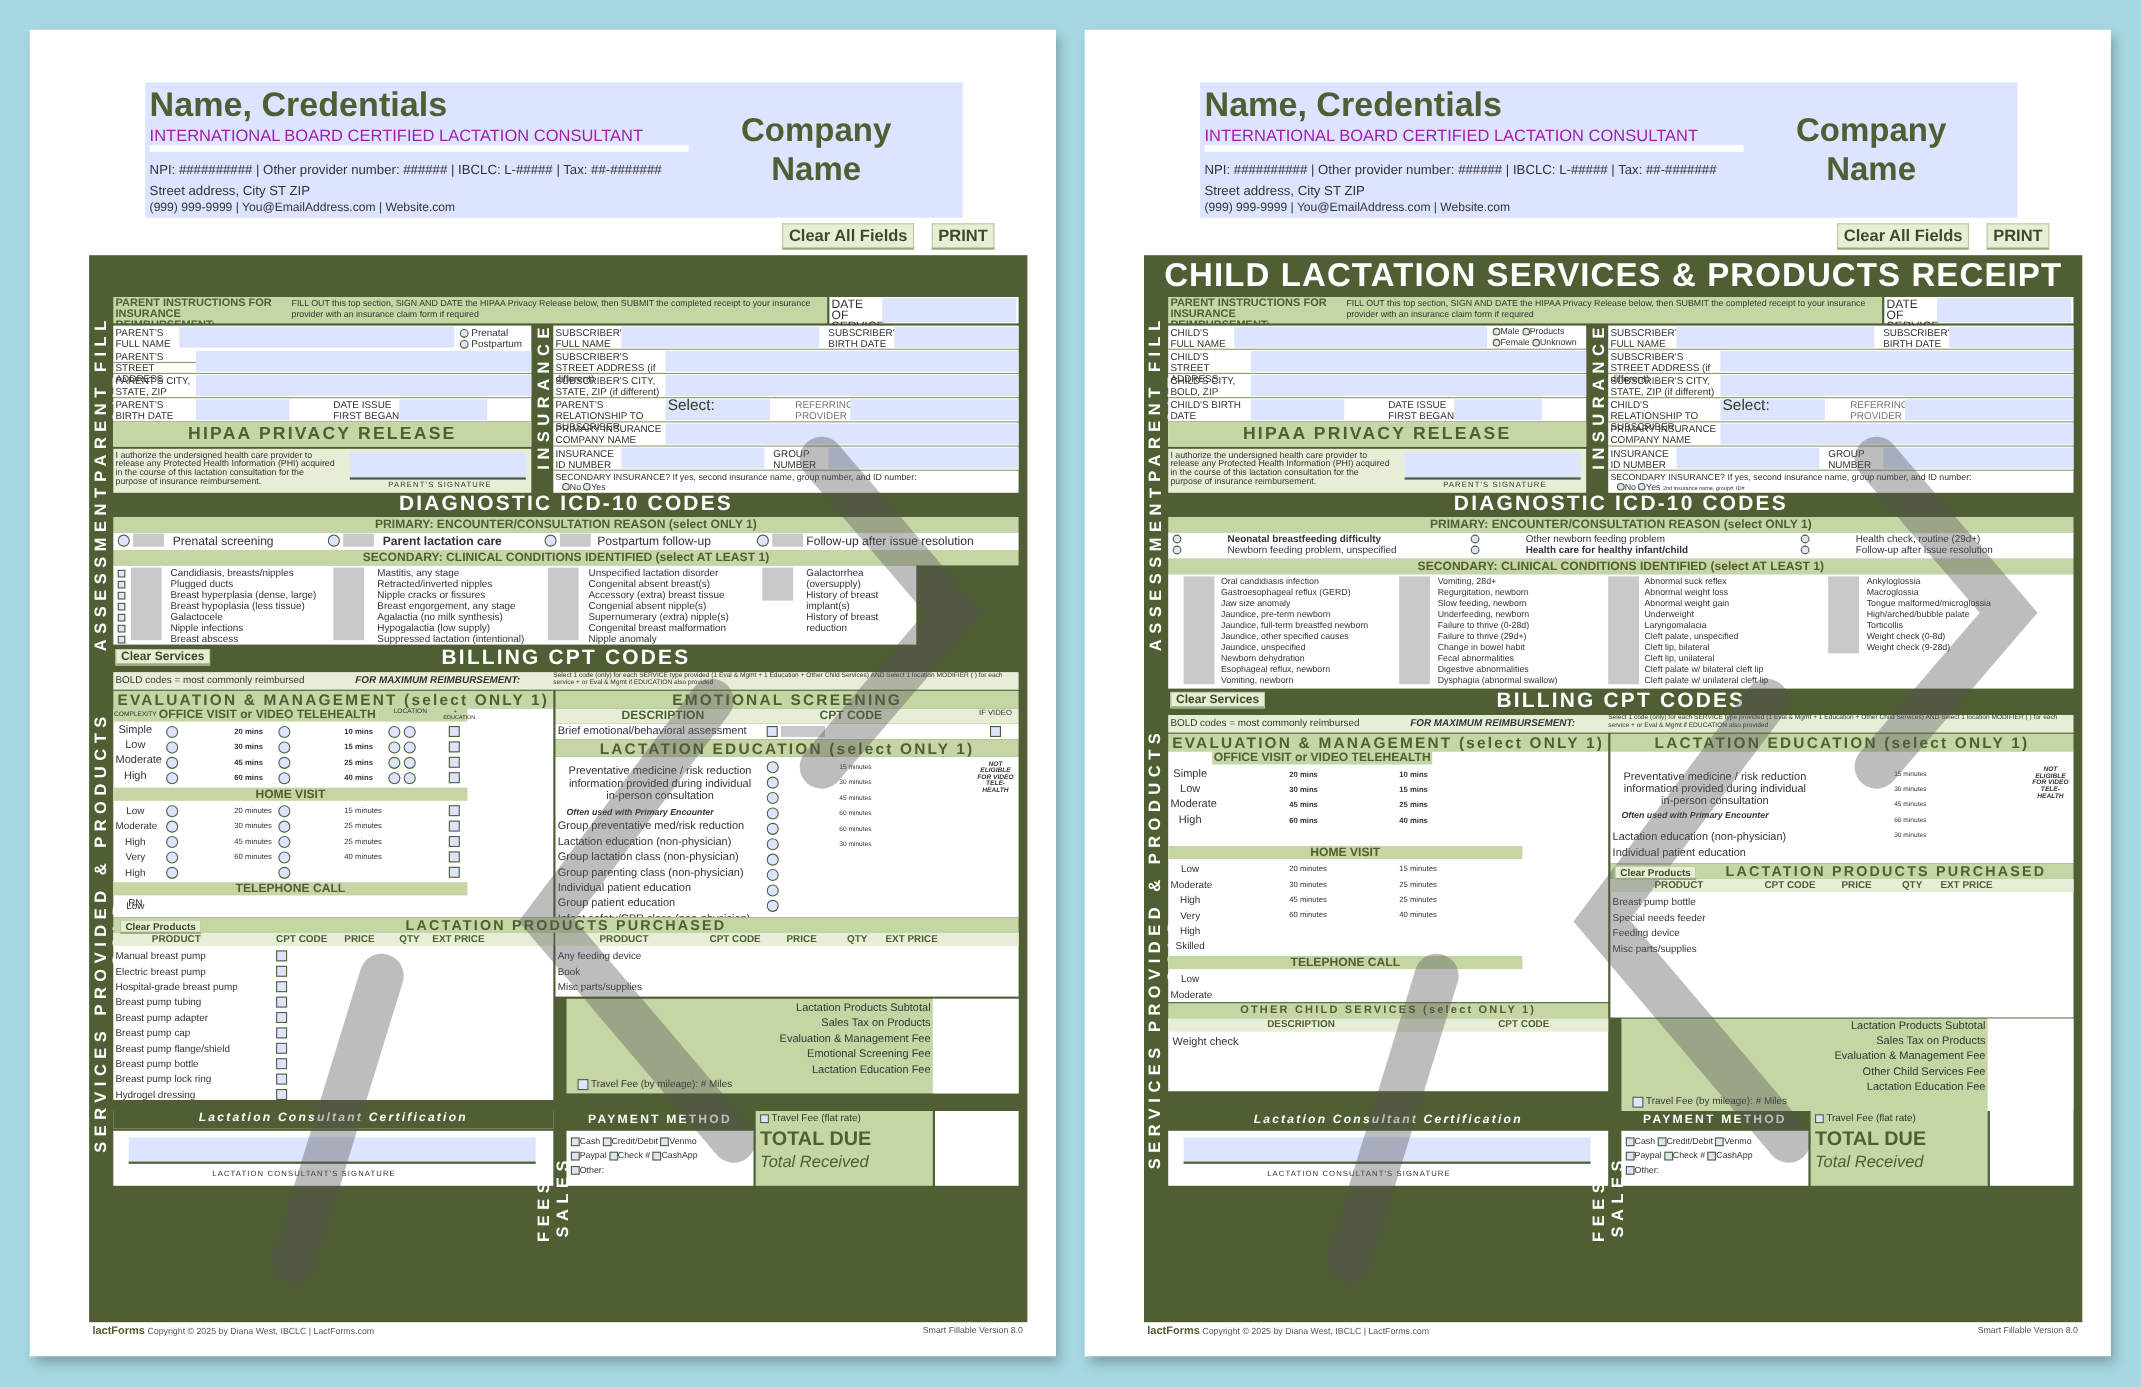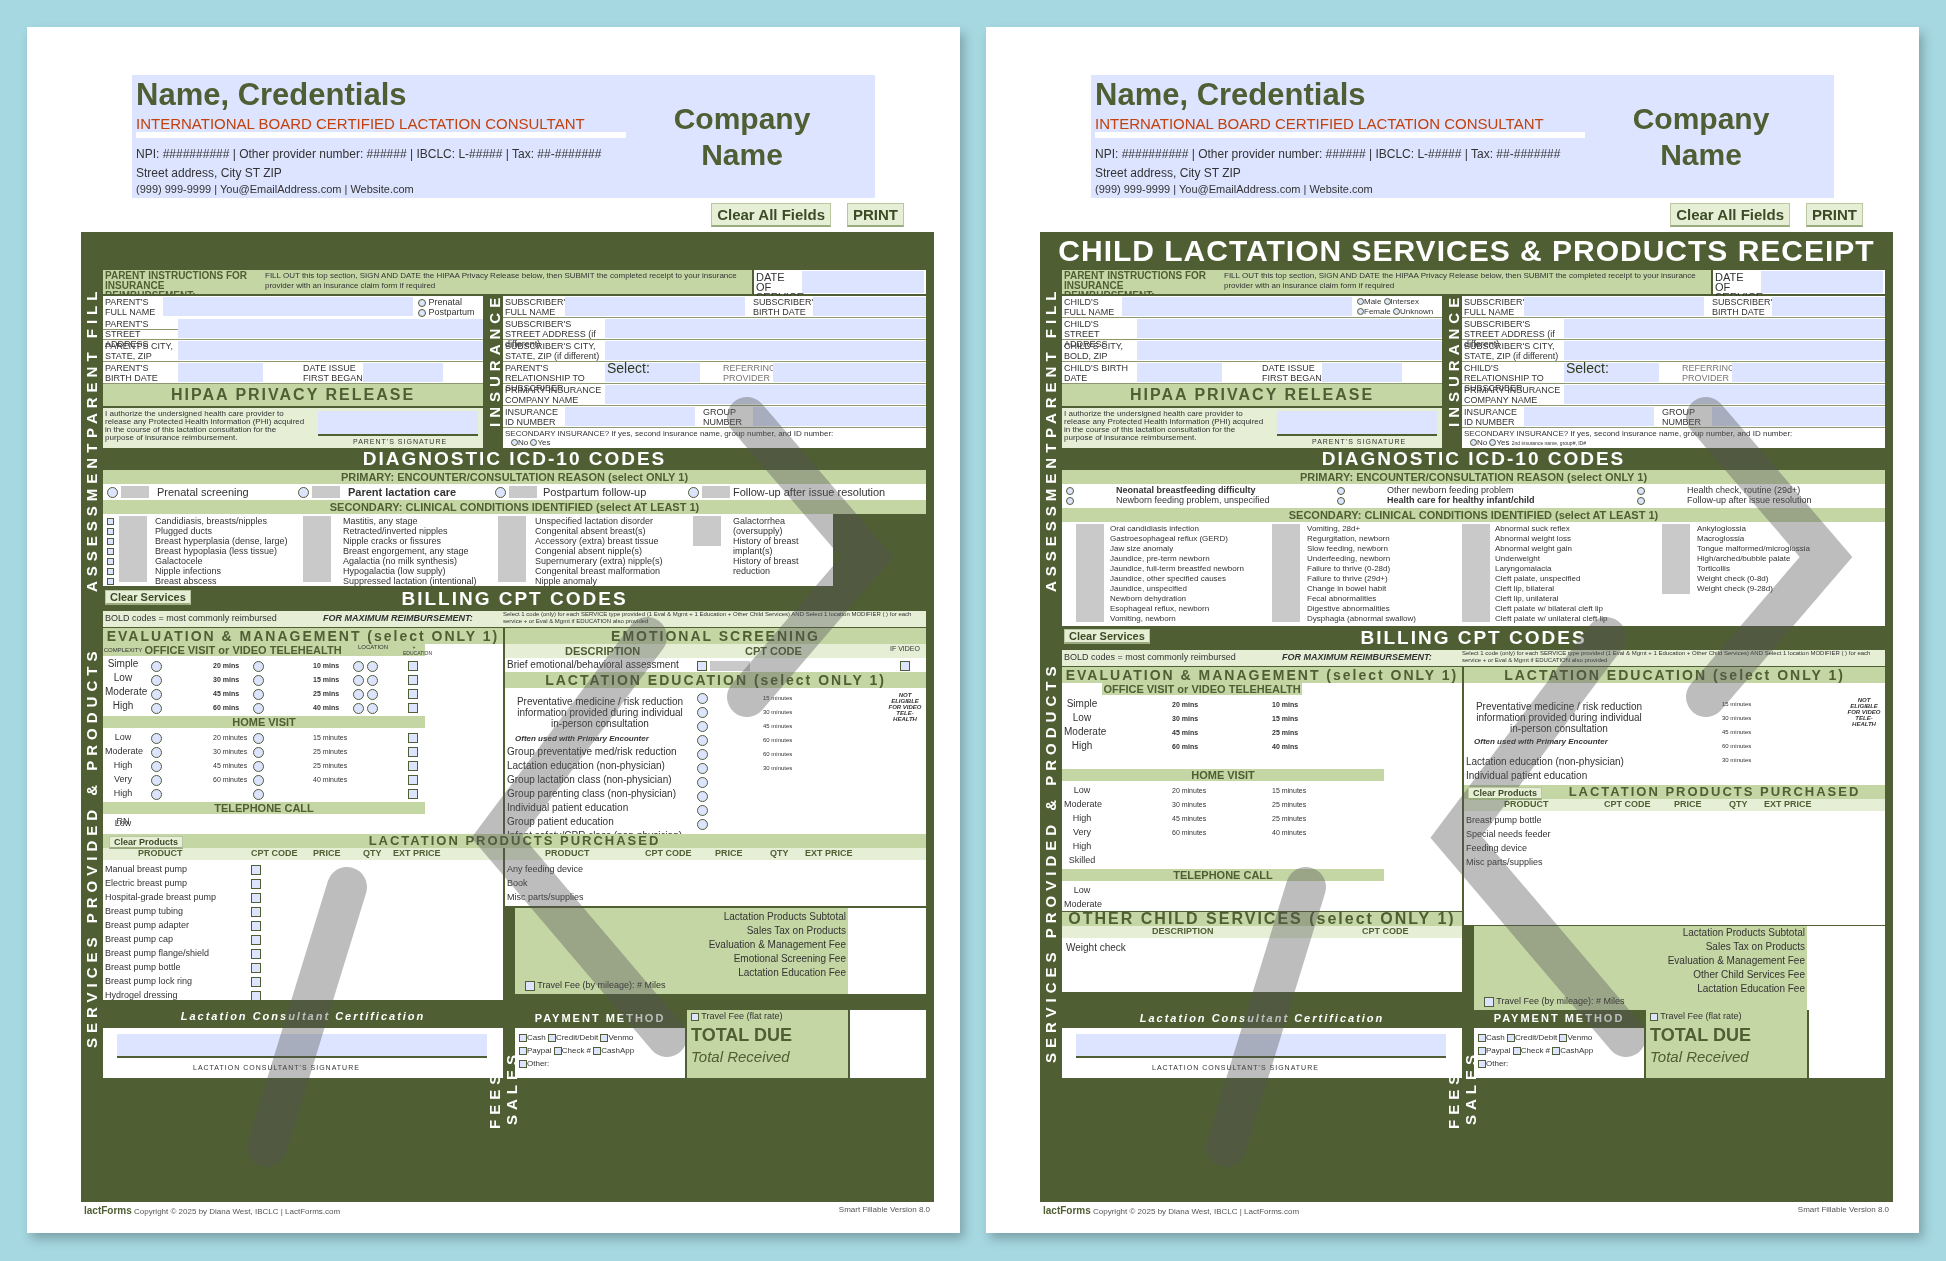--- a/index.html
+++ b/index.html
@@ -2,21 +2,21 @@
 <html><head>
 <meta charset="utf-8">
 <style>
 *{box-sizing:border-box;margin:0;padding:0}
 body{width:1946px;height:1261px;background:#a6d8e2;font-family:"Liberation Sans",sans-serif;position:relative;overflow:hidden;color:#2f3a1e}
 .page{position:absolute;top:27px;width:933px;height:1206px;background:#fff;box-shadow:4px 6px 10px rgba(0,0,0,.25)}
 .page.left{left:27px}
 .page.right{left:986px}
 .hdr{position:absolute;left:105px;top:48px;width:743px;height:123px;background:#dde4ff}
 .hdr .name{position:absolute;left:4px;top:2px;font-size:31px;font-weight:bold;color:#4f5e33}
-.hdr .cred{position:absolute;left:4px;top:40px;font-size:15px;color:#c2410c;background:#dde4ff;width:490px;border-bottom:6px solid #fff}
+.hdr .cred{position:absolute;left:4px;top:40px;font-size:15px;color:#a21caf;background:#dde4ff;width:490px;border-bottom:6px solid #fff}
 .hdr .line{position:absolute;left:4px;font-size:12px;color:#333}
 .hdr .co{position:absolute;left:510px;top:26px;width:200px;text-align:center;font-size:30px;font-weight:bold;color:#4f5e33;line-height:36px}
 .btns{position:absolute;right:56px;top:176px;display:flex;gap:16px}
 .btn{background:#e6efd6;border:1px solid #b9c8a0;border-bottom:2px solid #9aab80;font-size:15px;font-weight:bold;color:#3d4a26;padding:2px 5px;cursor:pointer}
 .form{position:absolute;left:54px;top:205px;width:853px;height:970px;background:#4f5e33}
 .title{position:absolute;left:0;top:2px;width:853px;text-align:center;color:#fff;font-weight:bold;font-size:30px;letter-spacing:1px}
 .vlab{position:absolute;color:#fff;font-weight:bold;font-size:15px;letter-spacing:5px;writing-mode:vertical-rl;transform:rotate(180deg);text-align:center}
 .sec{position:absolute;background:#fff}
 .lg{background:#c5d6a5}
 .pg{background:#e6efd6}
@@ -390,21 +390,21 @@
     </div>
     <div class="sec" style="left:673px;top:38px;width:172px;height:24px">
         <div class="t sm" style="left:2px;top:2px;width:45px">DATE OF SERVICE</div>
         <div class="in" style="position:absolute;left:48px;top:1px;right:2px;bottom:1px"></div>
       </div>
 
     <div class="sec" style="left:22px;top:64px;width:380px;height:110px">
       <div class="row" style="left:0;top:0;width:380px;height:22px">
           <span class="sm" style="position:absolute;left:2px;top:1px;width:55px">CHILD'S FULL NAME</span>
           <div class="in" style="position:absolute;left:60px;top:1px;width:230px;height:19px"></div>
-          <span class="sm" style="position:absolute;left:295px;top:1px;font-size:8px"><span class="radio" style="width:7px;height:7px"></span><span>Male</span> <span class="radio" style="width:7px;height:7px"></span><span>Intersex</span><br><span class="radio" style="width:7px;height:7px"></span><span>Female</span> <span class="radio" style="width:7px;height:7px"></span><span>Unknown</span></span>
+          <span class="sm" style="position:absolute;left:295px;top:1px;font-size:8px"><span class="radio" style="width:7px;height:7px"></span><span>Male</span> <span class="radio" style="width:7px;height:7px"></span><span>Products</span><br><span class="radio" style="width:7px;height:7px"></span><span>Female</span> <span class="radio" style="width:7px;height:7px"></span><span>Unknown</span></span>
         </div>
       <div class="row" style="left:0;top:22px;width:380px;height:22px">
           <span class="sm" style="position:absolute;left:2px;top:1px;width:70px">CHILD'S STREET ADDRESS</span>
           <div class="in" style="position:absolute;left:75px;top:1px;right:0;height:19px"></div>
         </div>
       <div class="row" style="left:0;top:44px;width:380px;height:22px">
           <span class="sm" style="position:absolute;left:2px;top:1px;width:70px">CHILD'S CITY, BOLD, ZIP</span>
           <div class="in" style="position:absolute;left:75px;top:1px;right:0;height:19px"></div>
         </div>
       <div class="row" style="left:0;top:66px;width:380px;height:22px">
@@ -565,21 +565,21 @@
           <div>25 minutes</div>
           <div>25 minutes</div>
           <div>40 minutes</div>
         </div>
       <div class="t lg" style="left:0;top:186px;width:322px;height:12px;font-size:11px;font-weight:bold;text-align:center;color:#4f5e33">TELEPHONE CALL</div>
       <div class="t" style="left:2px;top:200px;width:36px;text-align:center;font-size:9px;line-height:14px">
           <div>Low</div>
           <div>Moderate</div>
         </div>
     </div>
-    <div class="bar lg" style="left:22px;top:680px;width:400px;height:14px;font-size:16px;line-height:14px">OTHER CHILD SERVICES (select ONLY 1)</div>
+    <div class="bar lg" style="left:22px;top:680px;width:400px;height:14px;font-size:10px;line-height:14px">OTHER CHILD SERVICES (select ONLY 1)</div>
     <div class="sec" style="left:22px;top:694px;width:400px;height:66px">
       <div class="t pg" style="left:0;top:0;width:400px;height:12px;font-size:9px;font-weight:bold;color:#4f5e33">
           <span style="position:absolute;left:90px">DESCRIPTION</span>
           <span style="position:absolute;left:300px">CPT CODE</span>
         </div>
       <div class="t" style="left:4px;top:16px;font-size:10px">Weight check</div>
     </div>
 
     <div class="bar lg" style="left:424px;top:435px;width:421px;height:16px;font-size:14px;line-height:16px">LACTATION EDUCATION (select ONLY 1)</div>
     <div class="sec" style="left:424px;top:451px;width:421px;height:102px">

